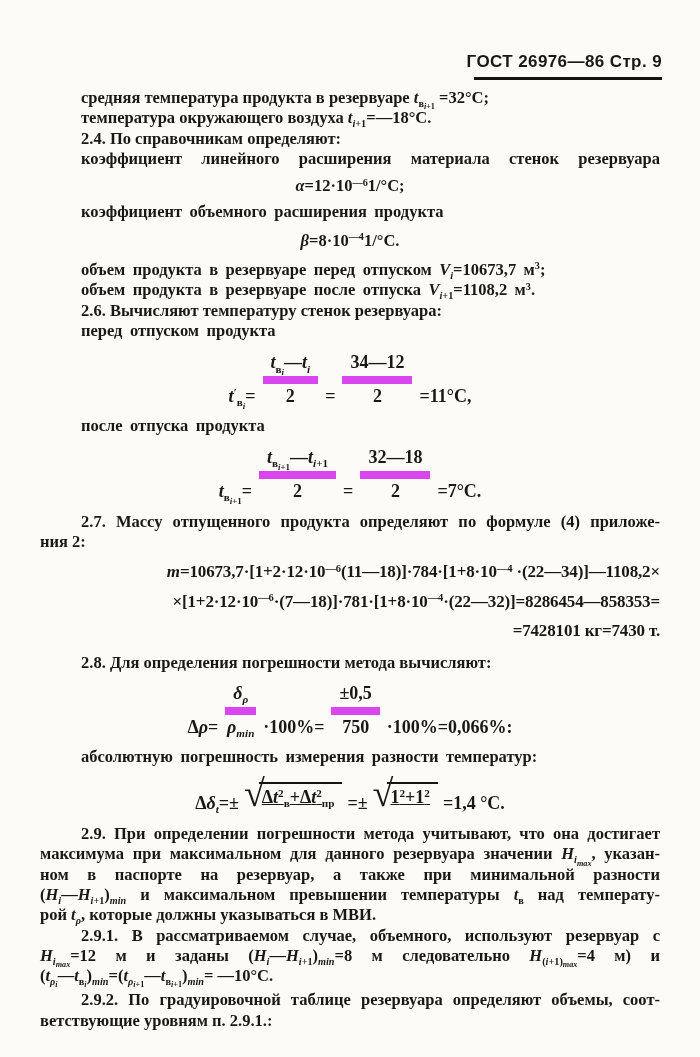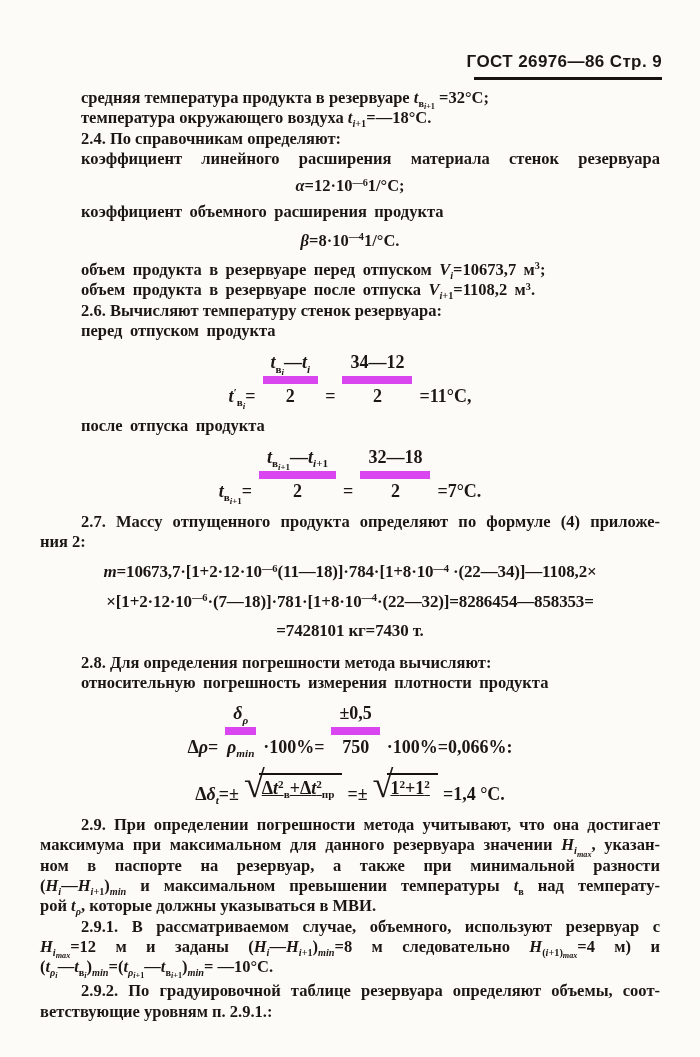--- a/index.html
+++ b/index.html
@@ -27,21 +27,21 @@
   .loose{word-spacing:0.2em;}
   .formula{text-align:center;margin:5px 0;}
   .fr{display:flex;justify-content:center;align-items:flex-end;margin:7px 0;font-size:18px;line-height:1.1;}
   .fx{margin:0 3px;white-space:nowrap;}
   .frac{display:inline-block;vertical-align:middle;text-align:center;margin:0 4px;}
   .frac .num{display:block;border-bottom:8px solid #d946ef;padding:1px 8px 3px;}
   .frac .den{display:block;padding-top:3px;}
   .sqrt{display:inline-flex;align-items:center;margin:0 2px;}
   .sqrt-sign{font-size:38px;line-height:1;font-weight:400;transform:translateY(-2px);}
   .rad{border-top:2.5px solid #161310;padding:4px 8px 0 3px;margin-left:-6px;white-space:nowrap;text-decoration:underline;}
-  .mline{text-align:center;font-size:17px;line-height:29.5px;letter-spacing:-0.15px;white-space:nowrap;}
+  .mline{text-align:right;font-size:17px;line-height:29.5px;letter-spacing:-0.15px;white-space:nowrap;}
   .mblock{margin:5px 0 7px;}
   sup{font-size:62%;line-height:0;position:relative;top:-0.55em;vertical-align:baseline;}
   sub{font-size:62%;line-height:0;position:relative;top:0.38em;vertical-align:baseline;}
   sub sub,sub sup,sup sub,sup sup{font-size:80%;top:0.3em;}
   .sp4{height:4px;}
 </style>
 </head>
 <body>
 
 <div class="header">
@@ -95,36 +95,36 @@
   <p class="ind jl">2.7. Массу отпущенного продукта определяют по формуле (4) приложе-</p>
   <p>ния 2:</p>
 
   <div class="mblock">
     <div class="mline"><i>m</i>=10673,7·[1+2·12·10<sup>—6</sup>(11—18)]·784·[1+8·10<sup>—4</sup> ·(22—34)]—1108,2×</div>
     <div class="mline">×[1+2·12·10<sup>—6</sup>·(7—18)]·781·[1+8·10<sup>—4</sup>·(22—32)]=8286454—858353=</div>
     <div class="mline">=7428101 кг=7430 т.</div>
   </div>
 
   <p class="ind">2.8. Для определения погрешности метода вычисляют:</p>
-  <p class="ind loose">относительную погрешность измерения плотности продукта</p>
 
   <div class="fr" style="margin:10px 0 9px;">
     <span class="fx">Δ<i>ρ</i>=</span>
     <span class="frac">
         <span class="num"><i>δ</i><sub><i>ρ</i></sub></span>
         <span class="den"><i>ρ</i><sub><i>min</i></sub></span>
       </span>
     <span class="fx">·100%=</span>
     <span class="frac">
         <span class="num">±0,5</span>
         <span class="den">750</span>
       </span>
     <span class="fx">·100%=0,066%:</span>
   </div>
 
+  <p class="ind loose">абсолютную погрешность измерения разности температур:</p>
 
   <div class="fr" style="margin:9px 0 10px;">
     <span class="fx">Δ<i>δ</i><sub><i>t</i></sub>=±</span>
     <span class="sqrt">
         <span class="sqrt-sign">√</span>
         <span class="rad">Δ<i>t</i><sup>2</sup><sub>в</sub>+Δ<i>t</i><sup>2</sup><sub>пр</sub></span>
       </span>
     <span class="fx">=±</span>
     <span class="sqrt">
         <span class="sqrt-sign">√</span>

